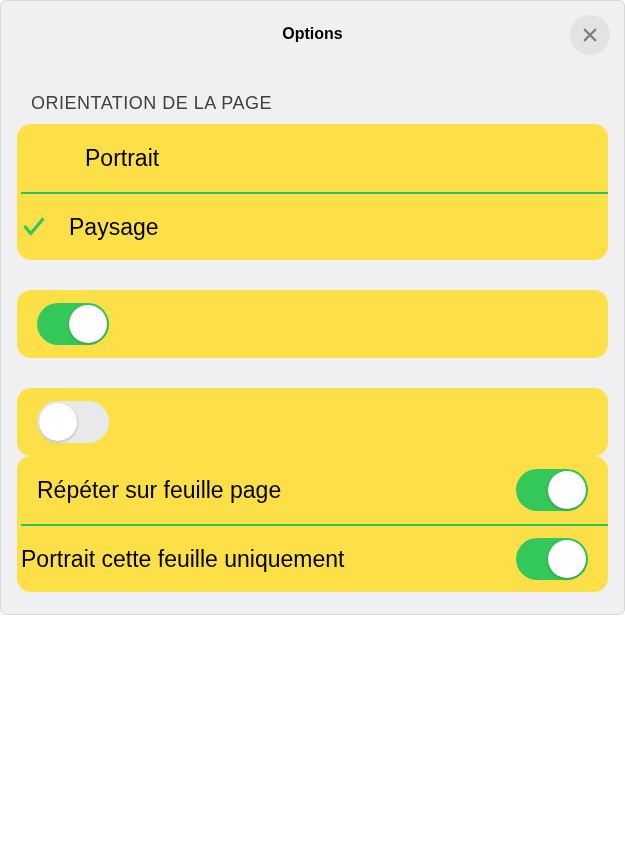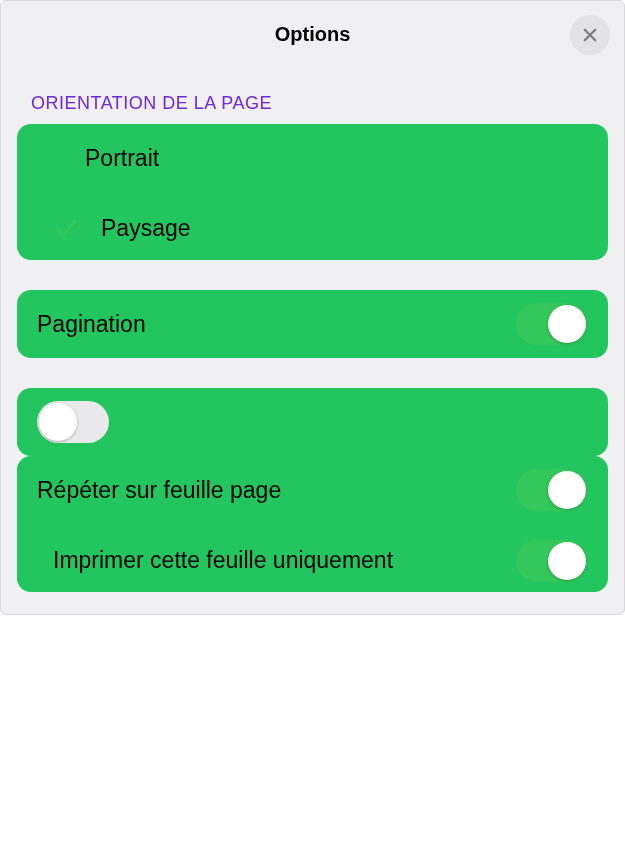--- a/index.html
+++ b/index.html
@@ -18,63 +18,63 @@
       overflow: hidden;
     }
     .header {
       position: relative;
       height: 66px;
       display: flex;
       align-items: center;
       justify-content: center;
     }
     .header-title {
-      font-size: 20px;
+      font-size: 16px;
       font-weight: 600;
       color: #000;
     }
     .close-btn {
       position: absolute;
       right: 14px;
       top: 14px;
       width: 40px;
       height: 40px;
       border-radius: 50%;
       background: #e3e3e5;
       display: flex;
       align-items: center;
       justify-content: center;
       cursor: pointer;
     }
     .close-btn svg { width: 18px; height: 18px; }
     .section-label {
       font-size: 18px;
-      color: #6d28d9;
+      color: #404040;
       letter-spacing: 0.5px;
       padding: 26px 30px 10px 30px;
       text-transform: uppercase;
     }
     .group {
-      background: #22c55e;
+      background: #fde047;
       margin: 0 16px;
       border-radius: 14px;
       overflow: hidden;
     }
     .group + .group-spacer { height: 30px; }
     .row {
       display: flex;
       align-items: center;
       min-height: 68px;
       padding: 0 20px;
       font-size: 23px;
       color: #000;
     }
     .row + .row {
-      border-top: 5px solid #22c55e;
-      margin-left: 36px;
+      border-top: 2px solid #22c55e;
+      margin-left: 4px;
       padding-left: 0;
     }
     .check-col {
       width: 48px;
       display: flex;
       align-items: center;
       justify-content: flex-start;
     }
     .check-col svg { width: 26px; height: 26px; }
     .row-label { flex: 1; }
@@ -132,21 +132,20 @@
         </svg>
       </div>
       <div class="row-label">Paysage</div>
     </div>
   </div>
 
   <div class="group-spacer"></div>
 
   <div class="group">
     <div class="row">
-      <div class="row-label">Pagination</div>
       <div class="toggle on">
         <div class="knob"></div>
       </div>
     </div>
   </div>
 
   <div class="group-spacer"></div>
 
   <div class="group">
     <div class="row">
@@ -157,21 +156,21 @@
   </div>
 
   <div class="group">
     <div class="row">
       <div class="row-label">Répéter sur feuille page</div>
       <div class="toggle on">
         <div class="knob"></div>
       </div>
     </div>
     <div class="row" style="padding-right:20px;">
-      <div class="row-label">Imprimer cette feuille uniquement</div>
+      <div class="row-label">Portrait cette feuille uniquement</div>
       <div class="toggle on">
         <div class="knob"></div>
       </div>
     </div>
   </div>
 
   <div class="bottom-pad"></div>
 </div>
 
 <div class="callout">

